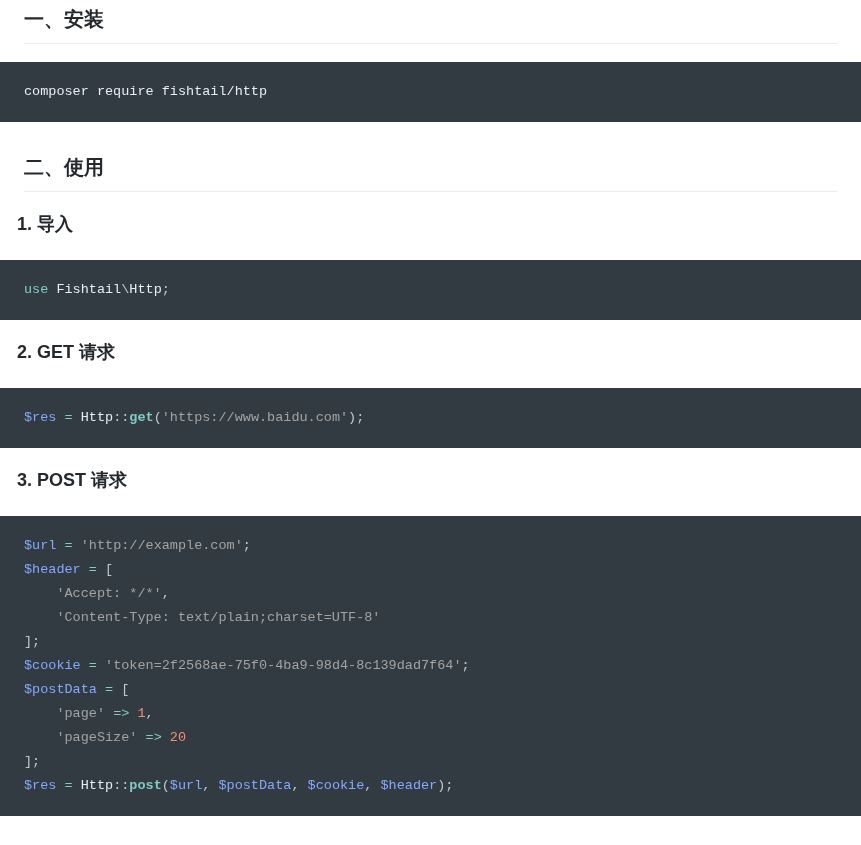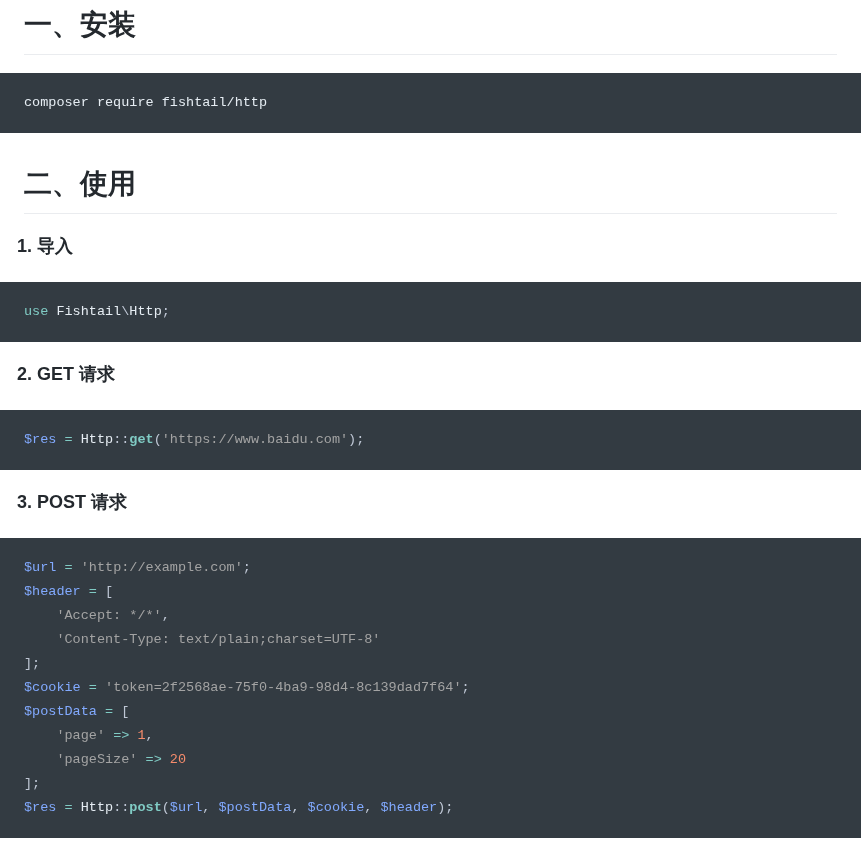--- a/index.html
+++ b/index.html
@@ -3,21 +3,21 @@
 <meta charset="utf-8">
 <style>
 * { margin: 0; padding: 0; box-sizing: border-box; }
 body {
   font-family: -apple-system, BlinkMacSystemFont, "Segoe UI", Helvetica, Arial, sans-serif;
   background: #ffffff;
   color: #24292e;
   width: 861px;
 }
 .section-heading {
-  font-size: 28px;
+  font-size: 20px;
   font-weight: 600;
   color: #24292e;
   padding: 0 24px 10px 24px;
   margin-top: 0;
   border-bottom: 1px solid #eaecef;
   margin-left: 24px;
   margin-right: 24px;
   padding-left: 0;
   padding-right: 0;
 }

